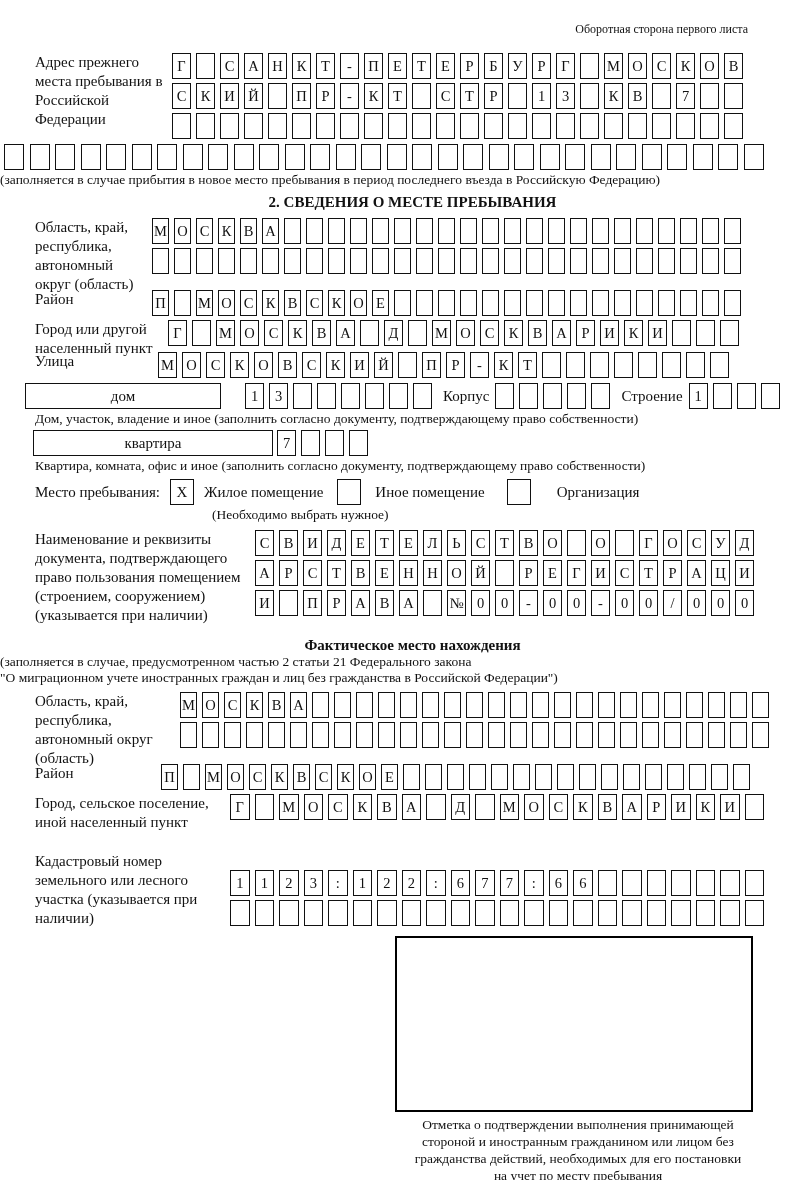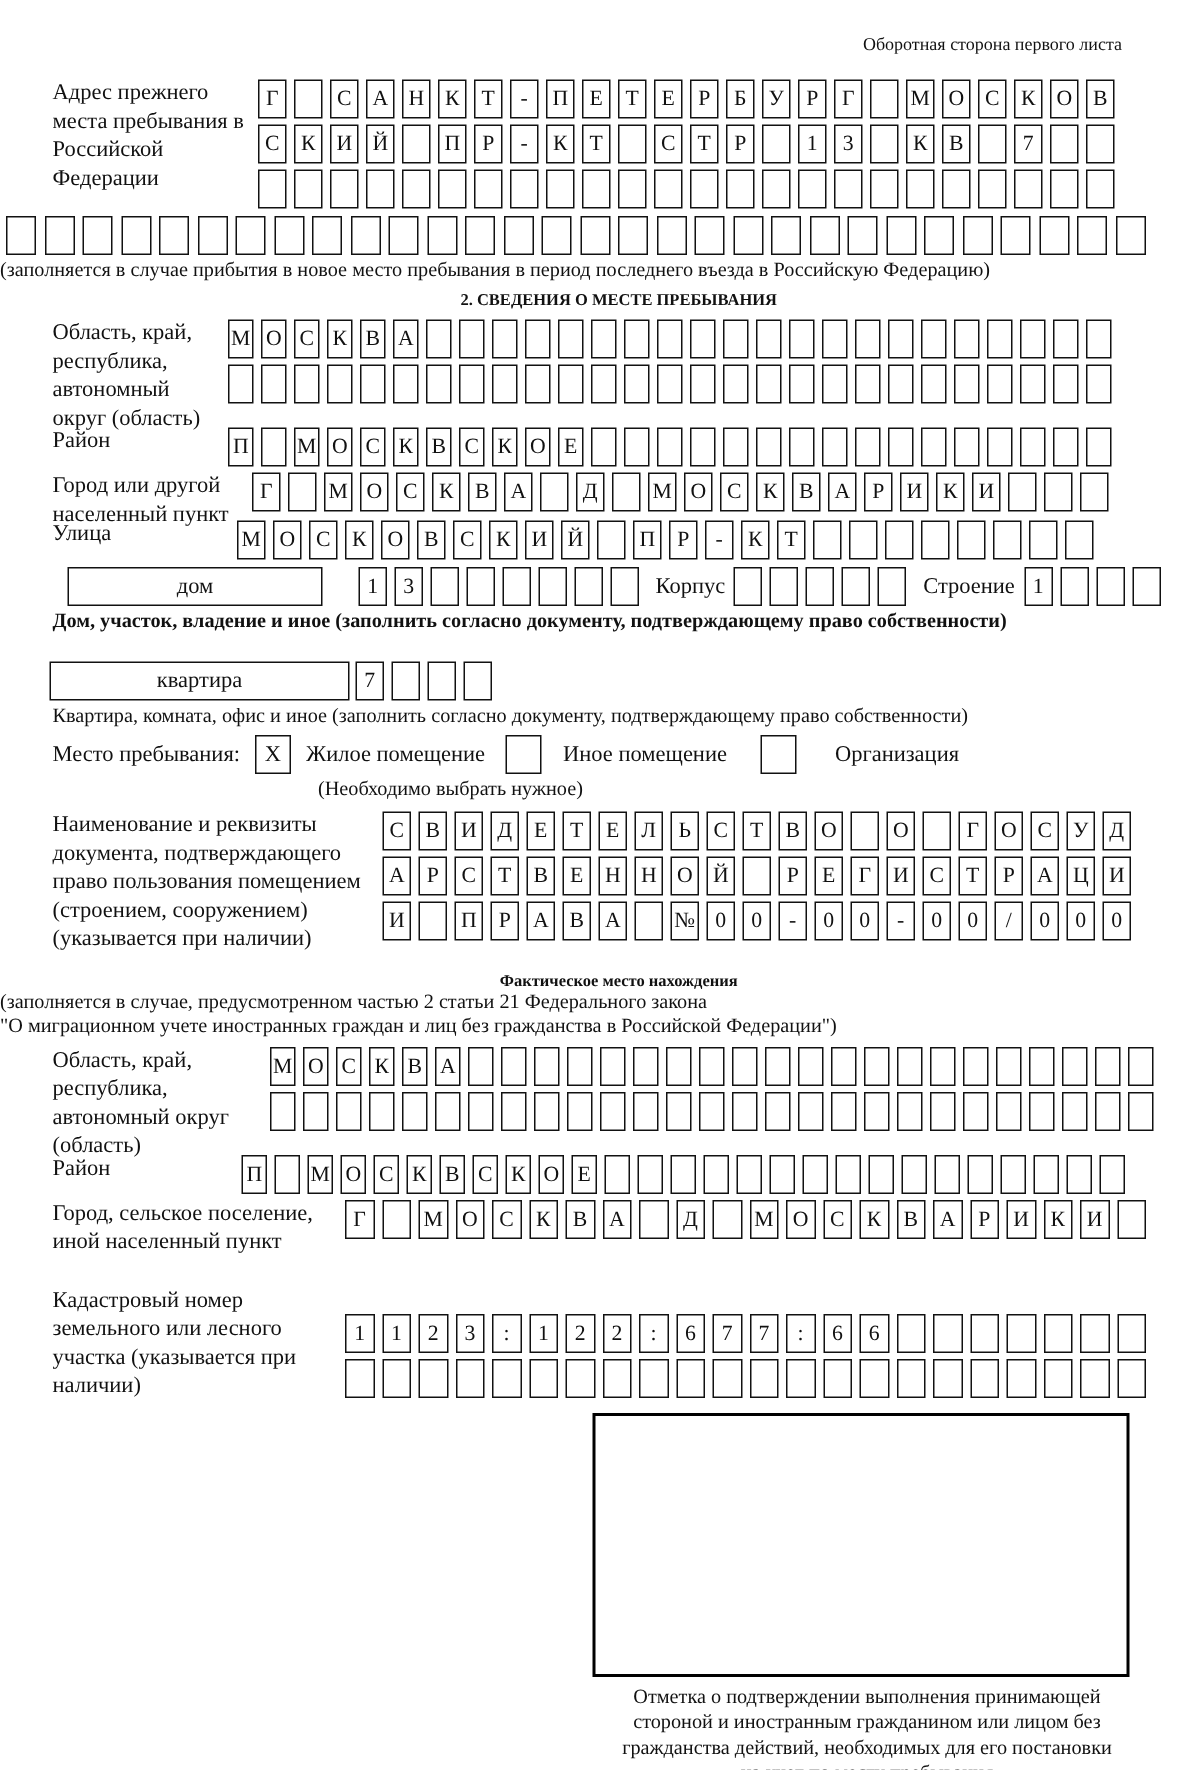--- a/index.html
+++ b/index.html
@@ -19,21 +19,21 @@
   }
   .sm .cell{width:17px;}
   .lg .cell{width:20px;margin-right:5.5px;}
   .k22 .cell{width:19.5px;}
   .wide-box{box-sizing:border-box;border:1.6px solid #111;height:26px;display:flex;
     align-items:center;justify-content:center;font-size:15px;flex:0 0 auto;background:#fff;}
   .chk{box-sizing:border-box;width:24px;height:26px;border:1.6px solid #111;display:flex;
     align-items:center;justify-content:center;font-size:15px;flex:0 0 auto;background:#fff;}
   .note{font-size:13.5px;}
   .center{}
-  .title{font-weight:bold;font-size:11px;text-align:center;padding-left:25px;}
+  .title{font-weight:bold;font-size:15px;text-align:center;padding-left:25px;}
   .stamp-box{box-sizing:border-box;border:2px solid #000;width:358px;height:176px;margin-left:395px;background:#fff;}
   .stamp-note{width:420px;margin-left:368px;margin-top:4px;text-align:center;font-size:13.5px;line-height:17px;}
 </style>
 </head>
 <body>
 
 <div class="page">
 
   <div class="top-note">Оборотная сторона первого листа</div>
 
@@ -307,21 +307,21 @@
         <span class="cell"></span>
         <span class="cell"></span>
         <span class="cell"></span>
         <span class="cell"></span>
         <span class="cell"></span>
         <span class="cell"></span>
       </div>
   </div>
 
   <div class="flexrow" style="margin-left:25px;margin-bottom:2px;align-items:center;">
-    <div class="wide-box" style="width:170px;margin-right:24px;margin-left:20px;">дом</div>
+    <div class="wide-box" style="width:196px;margin-right:24px;">дом</div>
     <div class="cells">
         <span class="cell">1</span>
         <span class="cell">3</span>
         <span class="cell"></span>
         <span class="cell"></span>
         <span class="cell"></span>
         <span class="cell"></span>
         <span class="cell"></span>
         <span class="cell"></span>
       </div>
@@ -334,24 +334,24 @@
         <span class="cell"></span>
       </div>
     <div class="lbl" style="margin:0 6px;">Строение</div>
     <div class="cells">
         <span class="cell">1</span>
         <span class="cell"></span>
         <span class="cell"></span>
         <span class="cell"></span>
       </div>
   </div>
-  <div class="note" style="margin-left:35px;margin-bottom:19px;font-weight:bold;">Дом, участок, владение и иное (заполнить согласно документу, подтверждающему право собственности)</div>
+  <div class="note" style="margin-left:35px;margin-bottom:3px;">Дом, участок, владение и иное (заполнить согласно документу, подтверждающему право собственности)</div>
 
   <div class="flexrow" style="margin-left:33px;margin-bottom:2px;align-items:center;">
-    <div class="wide-box" style="width:200px;margin-right:4px;">квартира</div>
+    <div class="wide-box" style="width:240px;margin-right:4px;">квартира</div>
     <div class="cells">
         <span class="cell">7</span>
         <span class="cell"></span>
         <span class="cell"></span>
         <span class="cell"></span>
       </div>
   </div>
   <div class="note" style="margin-left:35px;margin-bottom:5px;">Квартира, комната, офис и иное (заполнить согласно документу, подтверждающему право собственности)</div>
 
   <div class="flexrow" style="margin-left:35px;align-items:center;">

